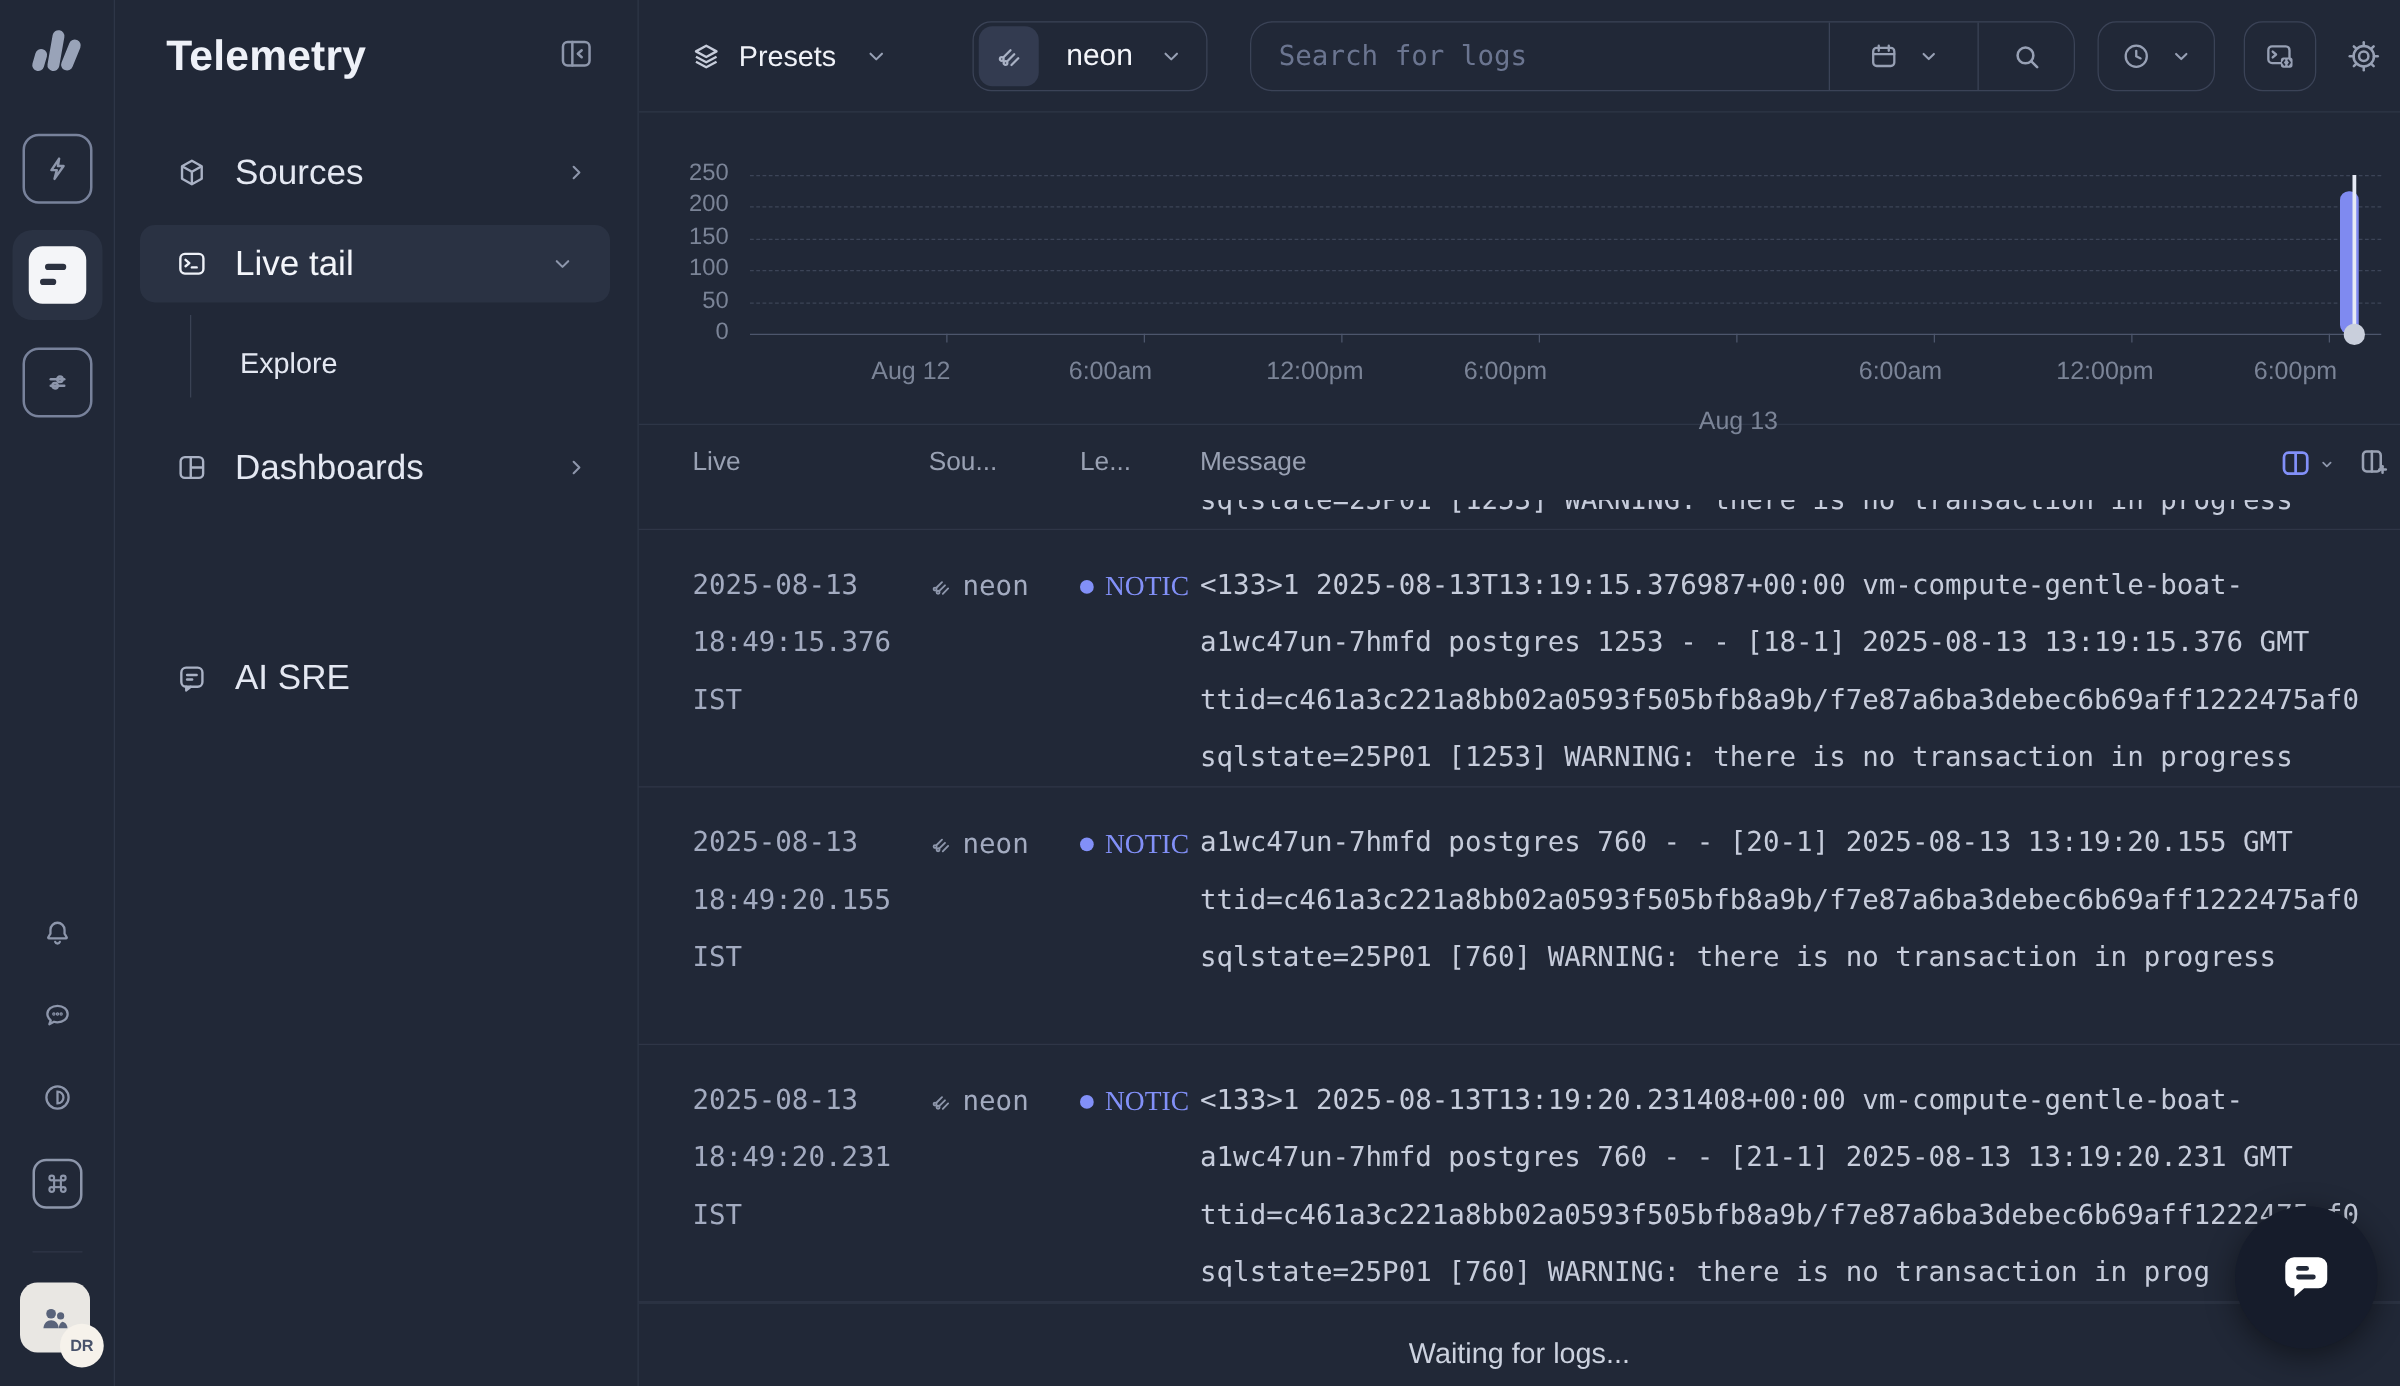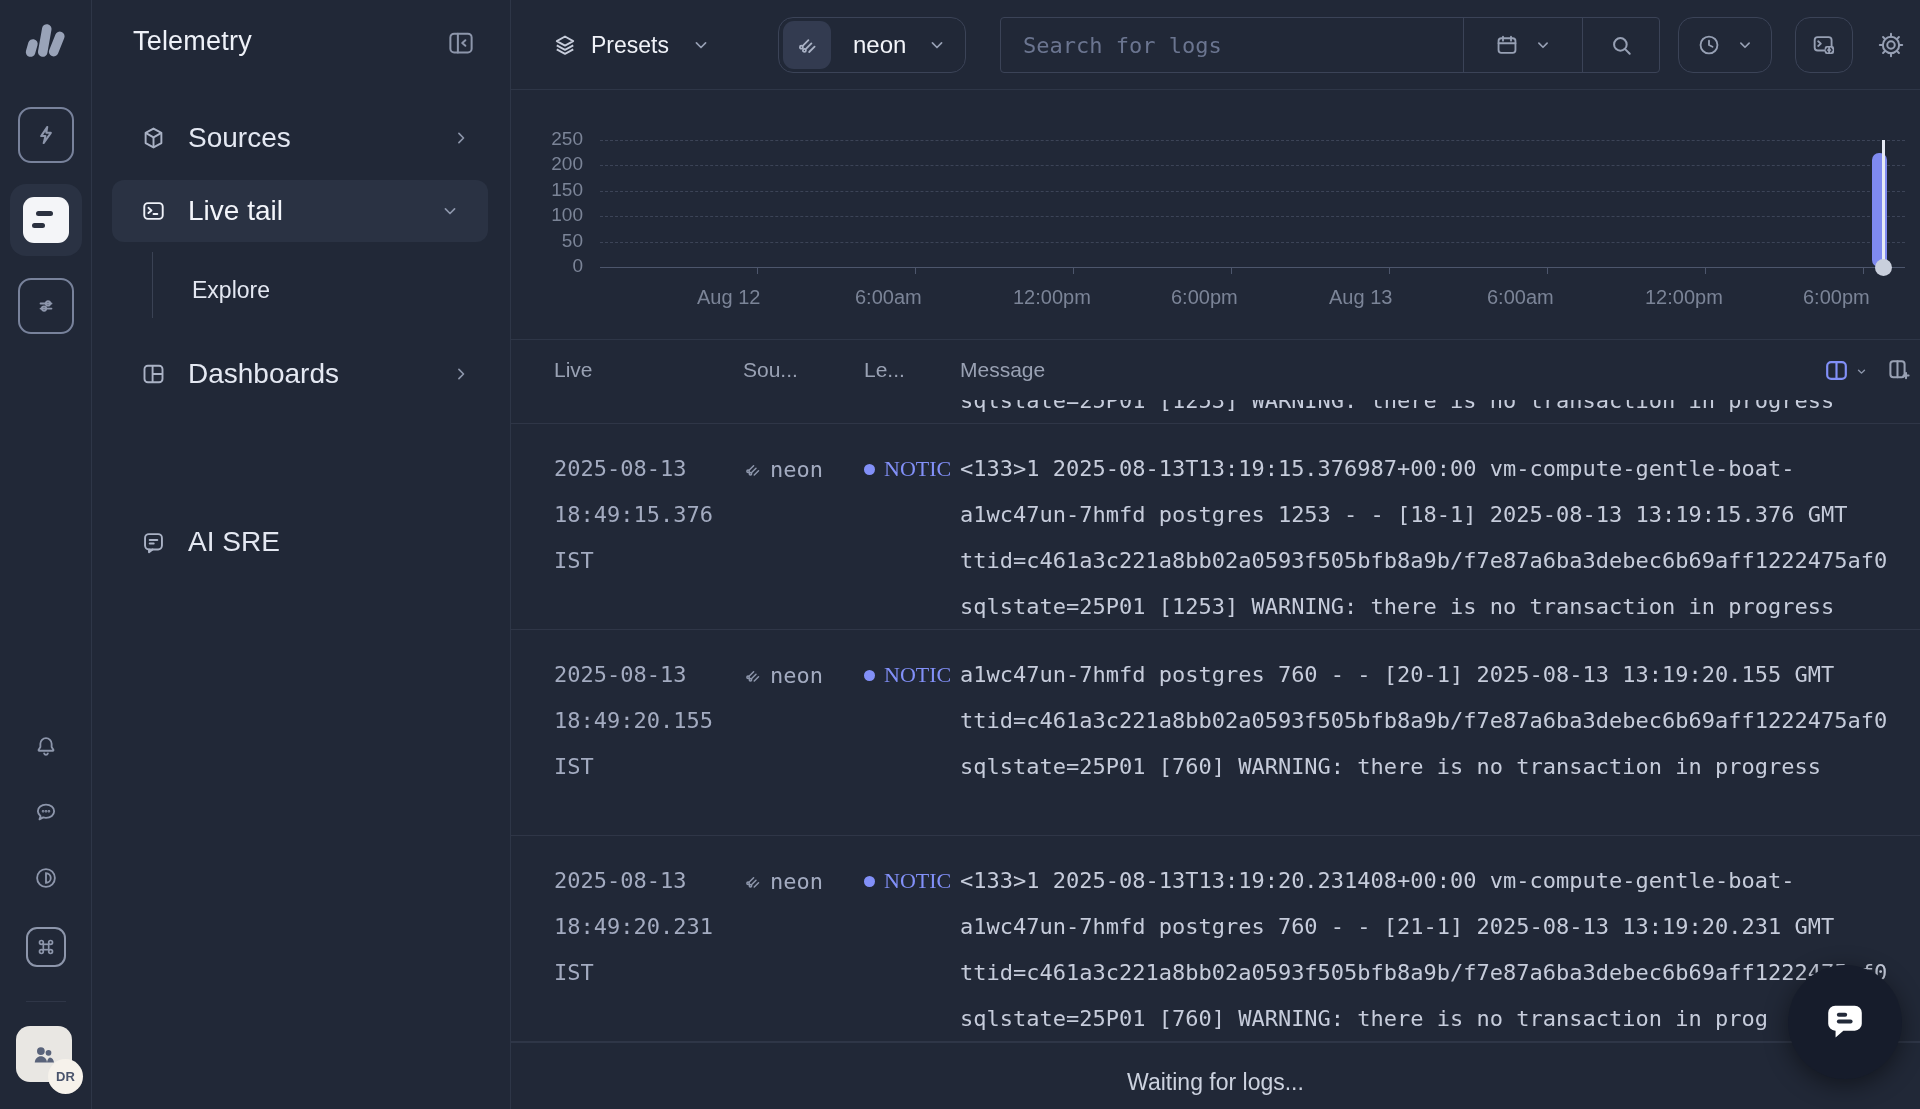--- a/index.html
+++ b/index.html
@@ -30,21 +30,21 @@
   #rail-cmd{left:26px;top:927px;width:40px;height:40px;border:2px solid #8d96ab;border-radius:11px;
     display:flex;align-items:center;justify-content:center;color:#8d96ab;cursor:pointer}
   #rail-div{left:26px;top:1001px;width:40px;height:1px;background:var(--rowline)}
   #avatar{left:16px;top:1026px;width:56px;height:56px;border-radius:14px;background:#e9e7e3;
     display:flex;align-items:center;justify-content:center;cursor:pointer}
   #avatar-badge{left:48px;top:1059px;width:35px;height:35px;border-radius:50%;background:#f6f2eb;
     color:#49536b;font-size:13px;font-weight:bold;display:flex;align-items:center;justify-content:center;z-index:5}
 
   
   #sidebar{position:absolute;left:92px;top:0;width:419px;height:1109px;border-right:1px solid var(--border)}
-  #sb-title{left:41px;top:26px;font-size:27px;font-weight:400;letter-spacing:.2px}
+  #sb-title{left:41px;top:26px;font-size:34px;font-weight:700;letter-spacing:.2px}
   #sb-collapse{right:34px;top:28px;width:30px;height:30px;color:#8d96ab;cursor:pointer}
   .sbitem{left:0;width:419px;height:60px;cursor:pointer}
   .sbitem .sico{position:absolute;left:48px;top:50%;transform:translateY(-50%);width:27px;height:27px;color:#aab2c5}
   .sbitem .slabel{position:absolute;left:96px;top:50%;transform:translateY(-50%);font-size:28px;color:#e4e8f2}
   .sbitem .schev{position:absolute;right:40px;top:50%;transform:translateY(-50%);width:20px;height:20px;color:#8d96ab}
   #sb-livetail{left:20px;top:180px;width:376px;height:62px;background:var(--panel);border-radius:12px;cursor:pointer}
   #sb-livetail .sico{left:28px}
   #sb-livetail .slabel{left:76px;color:#f3f5fa}
   #sb-livetail .schev{right:28px}
   #explore-guide{left:60px;top:252px;width:1px;height:66px;background:#3a4254}
@@ -57,21 +57,21 @@
   #topbar{position:absolute;left:0;top:0;width:1409px;height:90px;border-bottom:1px solid var(--border)}
   #presets{left:41px;top:0;height:90px;display:flex;align-items:center;gap:13px;cursor:pointer}
   #presets .plabel{font-size:23px;color:#f0f2f8}
   #presets .pchev{width:20px;height:20px;color:#97a0b4;margin-left:9px}
   .pillbtn{border:1px solid var(--border2);border-radius:15px;background:var(--bg);display:flex;align-items:center;cursor:pointer}
   #neon-pill{left:267px;top:17px;width:188px;height:56px}
   #neon-pill .nicon{width:48px;height:48px;margin-left:4px;border-radius:11px;background:var(--panel2);
     display:flex;align-items:center;justify-content:center;color:#aab2c5}
   #neon-pill .nlabel{font-size:24px;color:#f3f5fa;margin-left:22px}
   #neon-pill .nchev{width:20px;height:20px;color:#97a0b4;margin-left:auto;margin-right:18px}
-  #searchgrp{left:489px;top:17px;width:660px;height:56px;border:1px solid var(--border2);border-radius:4px;
+  #searchgrp{left:489px;top:17px;width:660px;height:56px;border:1px solid var(--border2);border-radius:18px;
     display:flex;align-items:stretch}
   #search-input{flex:1;background:transparent;border:none;outline:none;padding-left:22px;
     font-family:"DejaVu Sans Mono",monospace;font-size:22px;color:var(--t2)}
   #search-input::placeholder{color:#6b7590}
   .vsep{width:1px;background:var(--border2)}
   #cal-btn{width:118px;display:flex;align-items:center;justify-content:center;gap:14px;color:#97a0b4;cursor:pointer}
   #mag-btn{width:76px;display:flex;align-items:center;justify-content:center;color:#97a0b4;cursor:pointer}
   #clock-btn{left:1167px;top:17px;width:94px;height:56px;display:flex;align-items:center;justify-content:center;gap:14px;color:#97a0b4}
   #term-btn{left:1284px;top:17px;width:58px;height:56px;display:flex;align-items:center;justify-content:center;color:#97a0b4}
   #gear-btn{left:1366px;top:31px;width:28px;height:28px;color:#97a0b4;cursor:pointer}
@@ -353,21 +353,21 @@
         <div class="ylab" style="top: 165px;">0</div>
         <div class="xtick" style="left: 246px; top: 177px;"></div>
         <div class="xlab" style="left: 186px;">Aug 12</div>
         <div class="xtick" style="left: 404px; top: 177px;"></div>
         <div class="xlab" style="left: 344px;">6:00am</div>
         <div class="xtick" style="left: 562px; top: 177px;"></div>
         <div class="xlab" style="left: 502px;">12:00pm</div>
         <div class="xtick" style="left: 720px; top: 177px;"></div>
         <div class="xlab" style="left: 660px;">6:00pm</div>
         <div class="xtick" style="left: 878px; top: 177px;"></div>
-        <div class="xlab" style="left: 818px;">Aug 13</div>
+        <div class="xlab" style="left: 848px; margin-top: 40px;">Aug 13</div>
         <div class="xtick" style="left: 1036px; top: 177px;"></div>
         <div class="xlab" style="left: 976px;">6:00am</div>
         <div class="xtick" style="left: 1194px; top: 177px;"></div>
         <div class="xlab" style="left: 1134px;">12:00pm</div>
         <div class="xtick" style="left: 1352px; top: 177px;"></div>
         <div class="xlab" style="left: 1292px;">6:00pm</div>
       </div>
     <div id="spike" style="height: 114.3px; top: 62.7px; background: rgb(127, 138, 240);"></div>
     <div id="scrub-line"></div>
     <div id="scrub-dot"></div>

